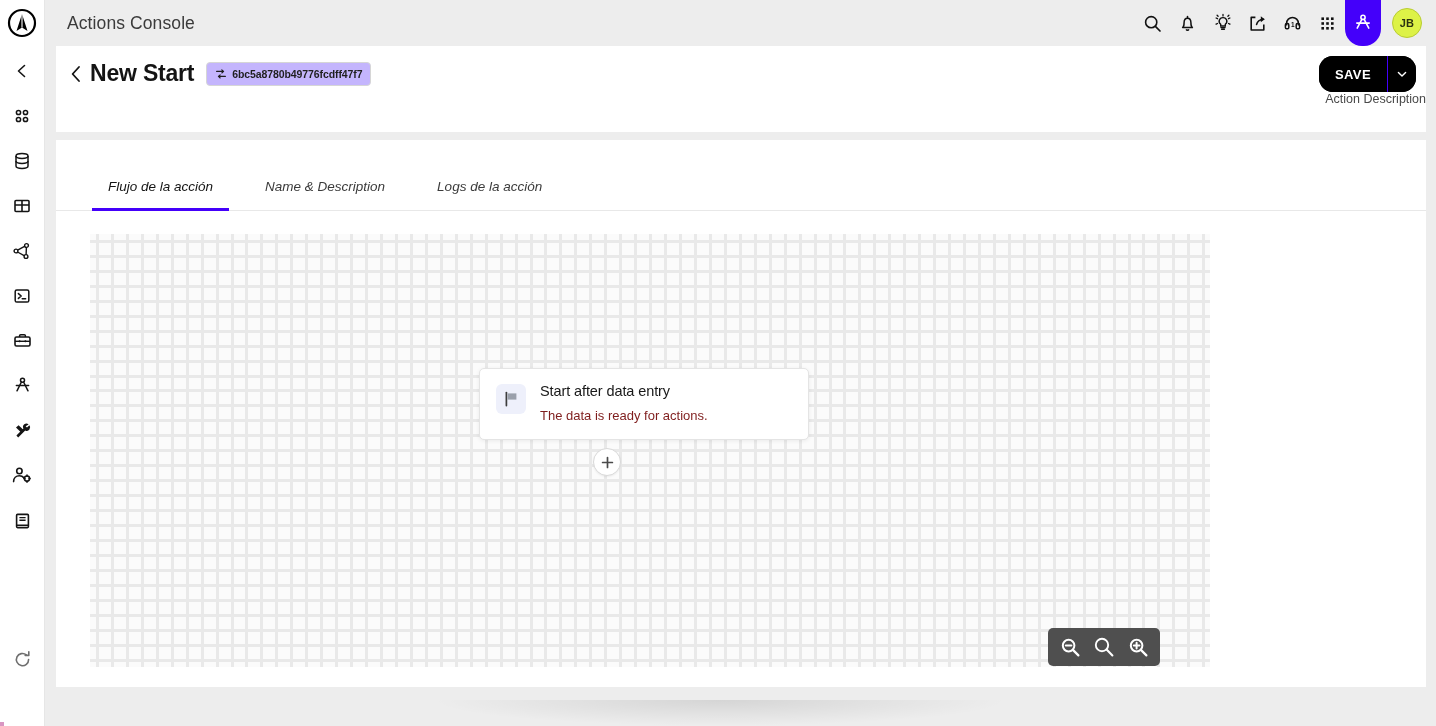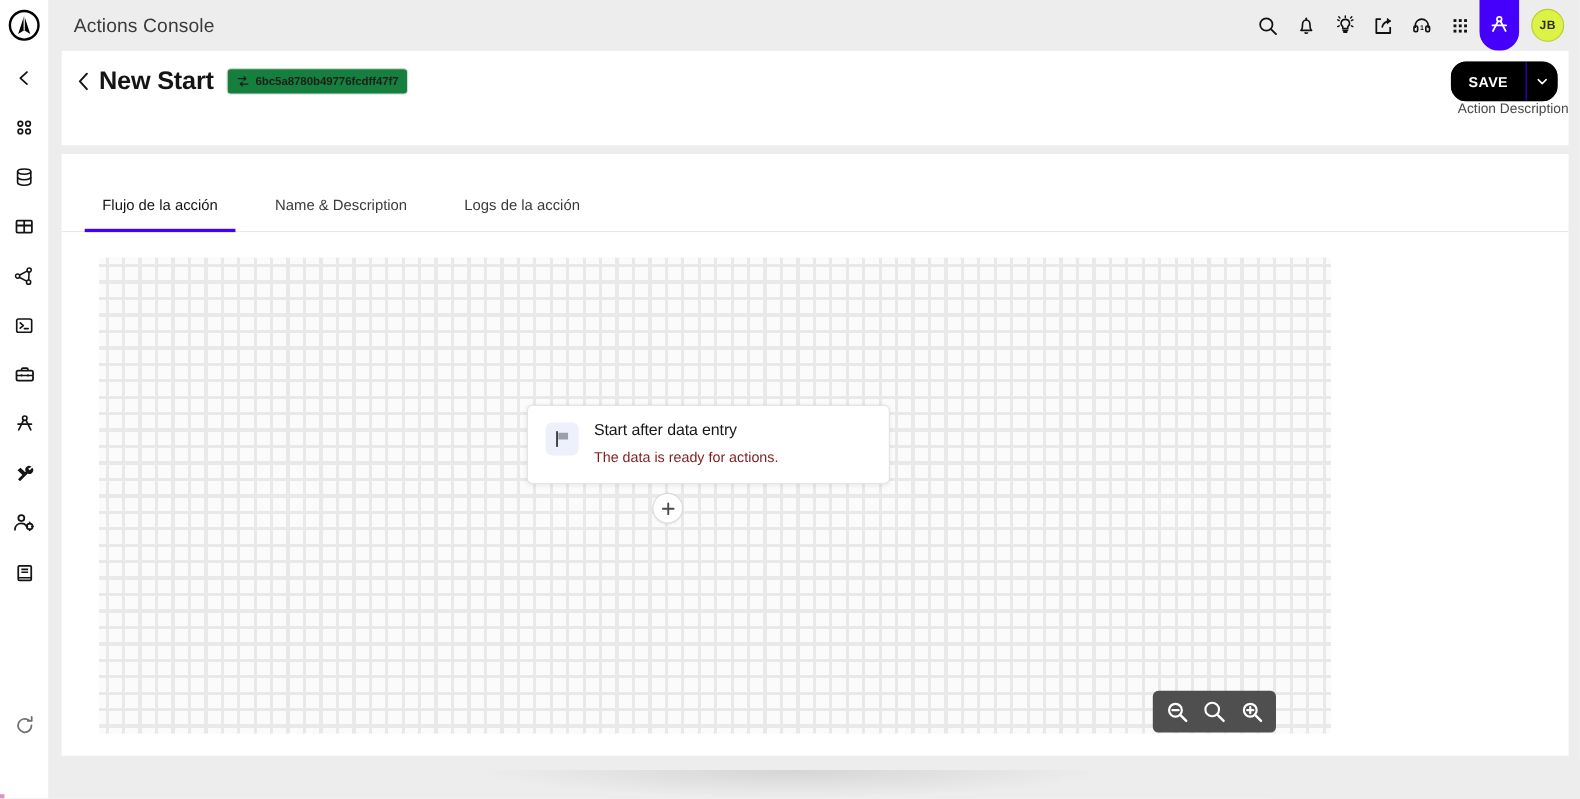--- a/index.html
+++ b/index.html
@@ -136,21 +136,21 @@
   #id-badge {
     margin-left: 12px;
     height: 18px;
     border: 1px solid #d6d6d6;
     border-radius: 4px;
     display: flex;
     align-items: center;
     gap: 5px;
     padding: 2px 8px;
     cursor: pointer;
-    background: #15803d;
+    background: #c4b5fd;
   }
   #id-badge-text {
     font-size: 10.5px;
     font-weight: bold;
     color: #1f1f1f;
     letter-spacing: -.1px;
   }
   #action-description {
     margin-left: 8px;
     margin-top: 5px;
@@ -206,21 +206,22 @@
     width: 1370px;
     height: 547px;
     background: #ffffff;
     z-index: 5;
   }
   #tab-bar {
     height: 70px;
     display: flex;
     align-items: flex-end;
     border-bottom: 1px solid #e8e8e8;
-    padding-left: 21px;
+    padding-left: 36px;
+    font-style: italic;
   }
   .tab {
     font-size: 13.5px;
     color: #3b3b3b;
     padding: 0 16px 16px 16px;
     cursor: pointer;
     position: relative;
     margin-right: 20px;
   }
   .tab.active { color: #141414; }

